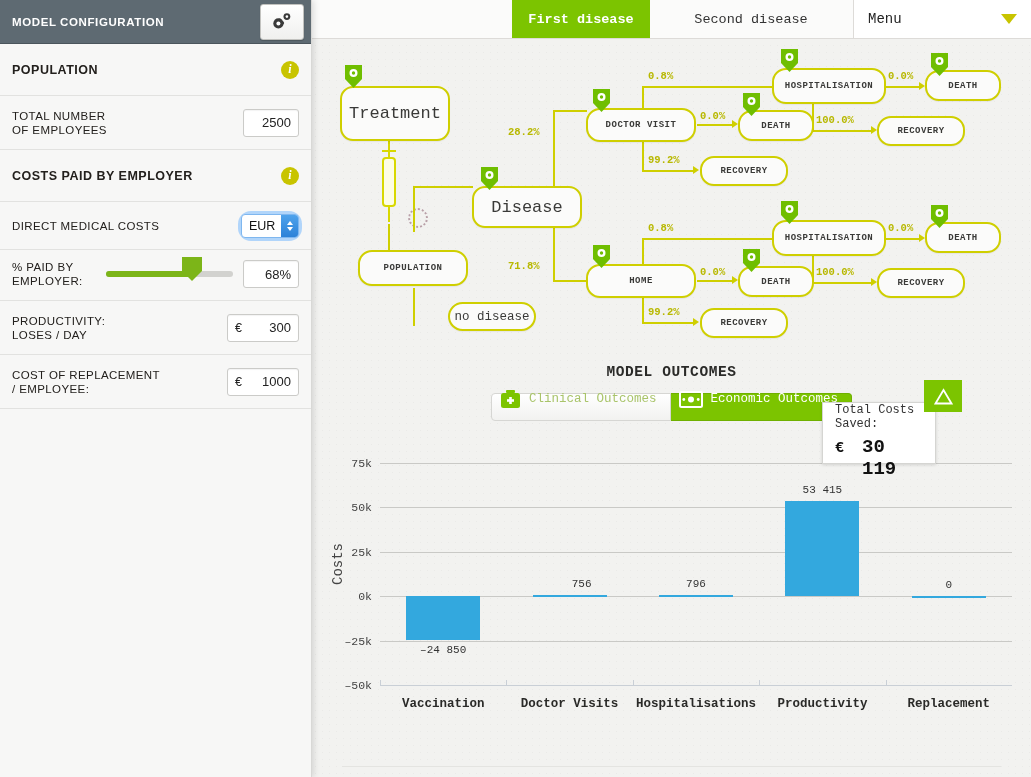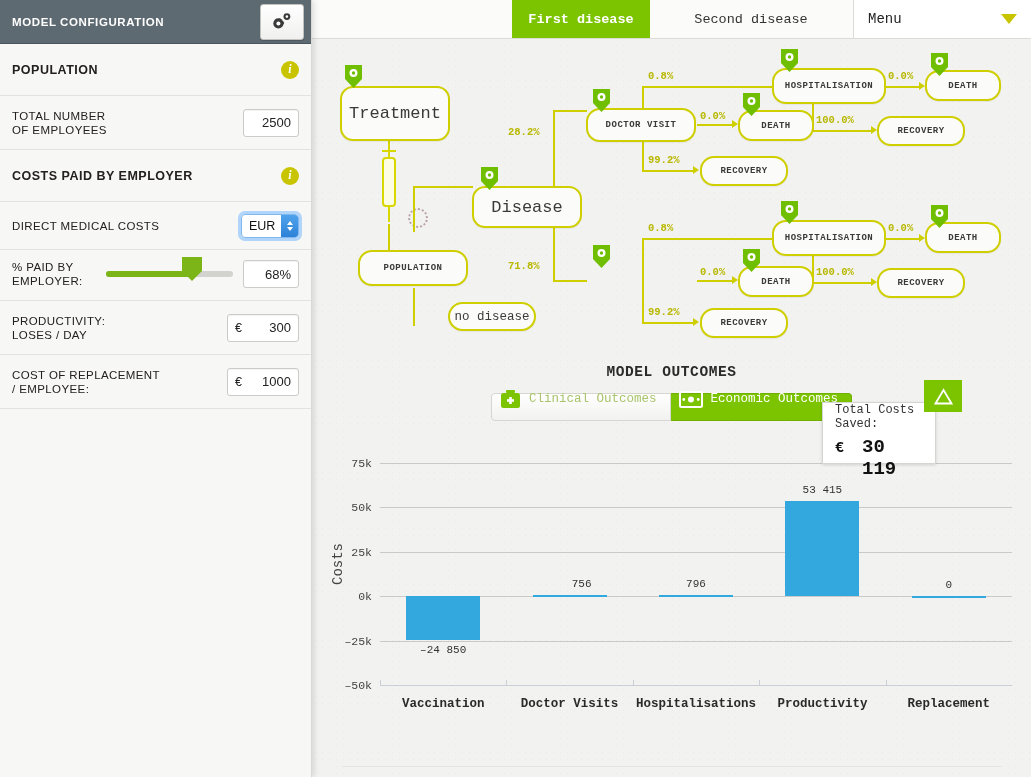--- a/index.html
+++ b/index.html
@@ -72,21 +72,21 @@
     width:72px;height:28px;background:#fff;
     border:1px solid #cbcbc8;border-radius:3px;
     display:flex;align-items:center;box-sizing:border-box;
     padding:0 7px;box-shadow:inset 0 1px 1px rgba(0,0,0,0.05);
   }
   .cur-input .sym{font-size:12.5px;color:#222;}
   .cur-input .val{flex:1;text-align:right;font-size:13px;color:#222;}
 
   .select-wrap{
     position:relative;width:58px;height:24px;
-    border-radius:4px;box-shadow:0 0 0 3px rgba(90,170,255,0.45);
+    border-radius:10px;box-shadow:0 0 0 3px rgba(90,170,255,0.45);
   }
   .select-box{
     width:58px;height:24px;background:#fff;
     border:1px solid #7fb7ef;border-radius:4px;
     display:flex;align-items:center;box-sizing:border-box;
     font-size:12.5px;color:#111;padding-left:7px;cursor:pointer;
   }
   .stepper{
     position:absolute;right:1px;top:1px;width:17px;height:22px;
     background:linear-gradient(#4fa3ec,#2c82d8);
@@ -400,20 +400,23 @@
 
       <div class="node small" style="left:274px;top:70px;width:110px;height:34px">
         <span>DOCTOR VISIT</span>
       </div>
       <svg class="pin" style="left:280px;top:50px" viewBox="0 0 19 25">
         <path d="M1 1 H18 V15 L9.5 24 L1 15 Z" fill="#6fbe00"></path>
         <circle cx="9.5" cy="9" r="4" fill="#fff"></circle>
           <circle cx="9.5" cy="9" r="1.7" fill="#6fbe00"></circle>
       </svg>
 
+      <div class="node small" style="left:274px;top:226px;width:110px;height:34px">
+        <span>HOME</span>
+      </div>
       <svg class="pin" style="left:280px;top:206px" viewBox="0 0 19 25">
         <path d="M1 1 H18 V15 L9.5 24 L1 15 Z" fill="#6fbe00"></path>
         <circle cx="9.5" cy="9" r="4" fill="#fff"></circle>
           <circle cx="9.5" cy="9" r="1.7" fill="#6fbe00"></circle>
       </svg>
 
       <div class="node small" style="left:460px;top:30px;width:114px;height:36px">
         <span>HOSPITALISATION</span>
       </div>
       <svg class="pin" style="left:468px;top:10px" viewBox="0 0 19 25">

